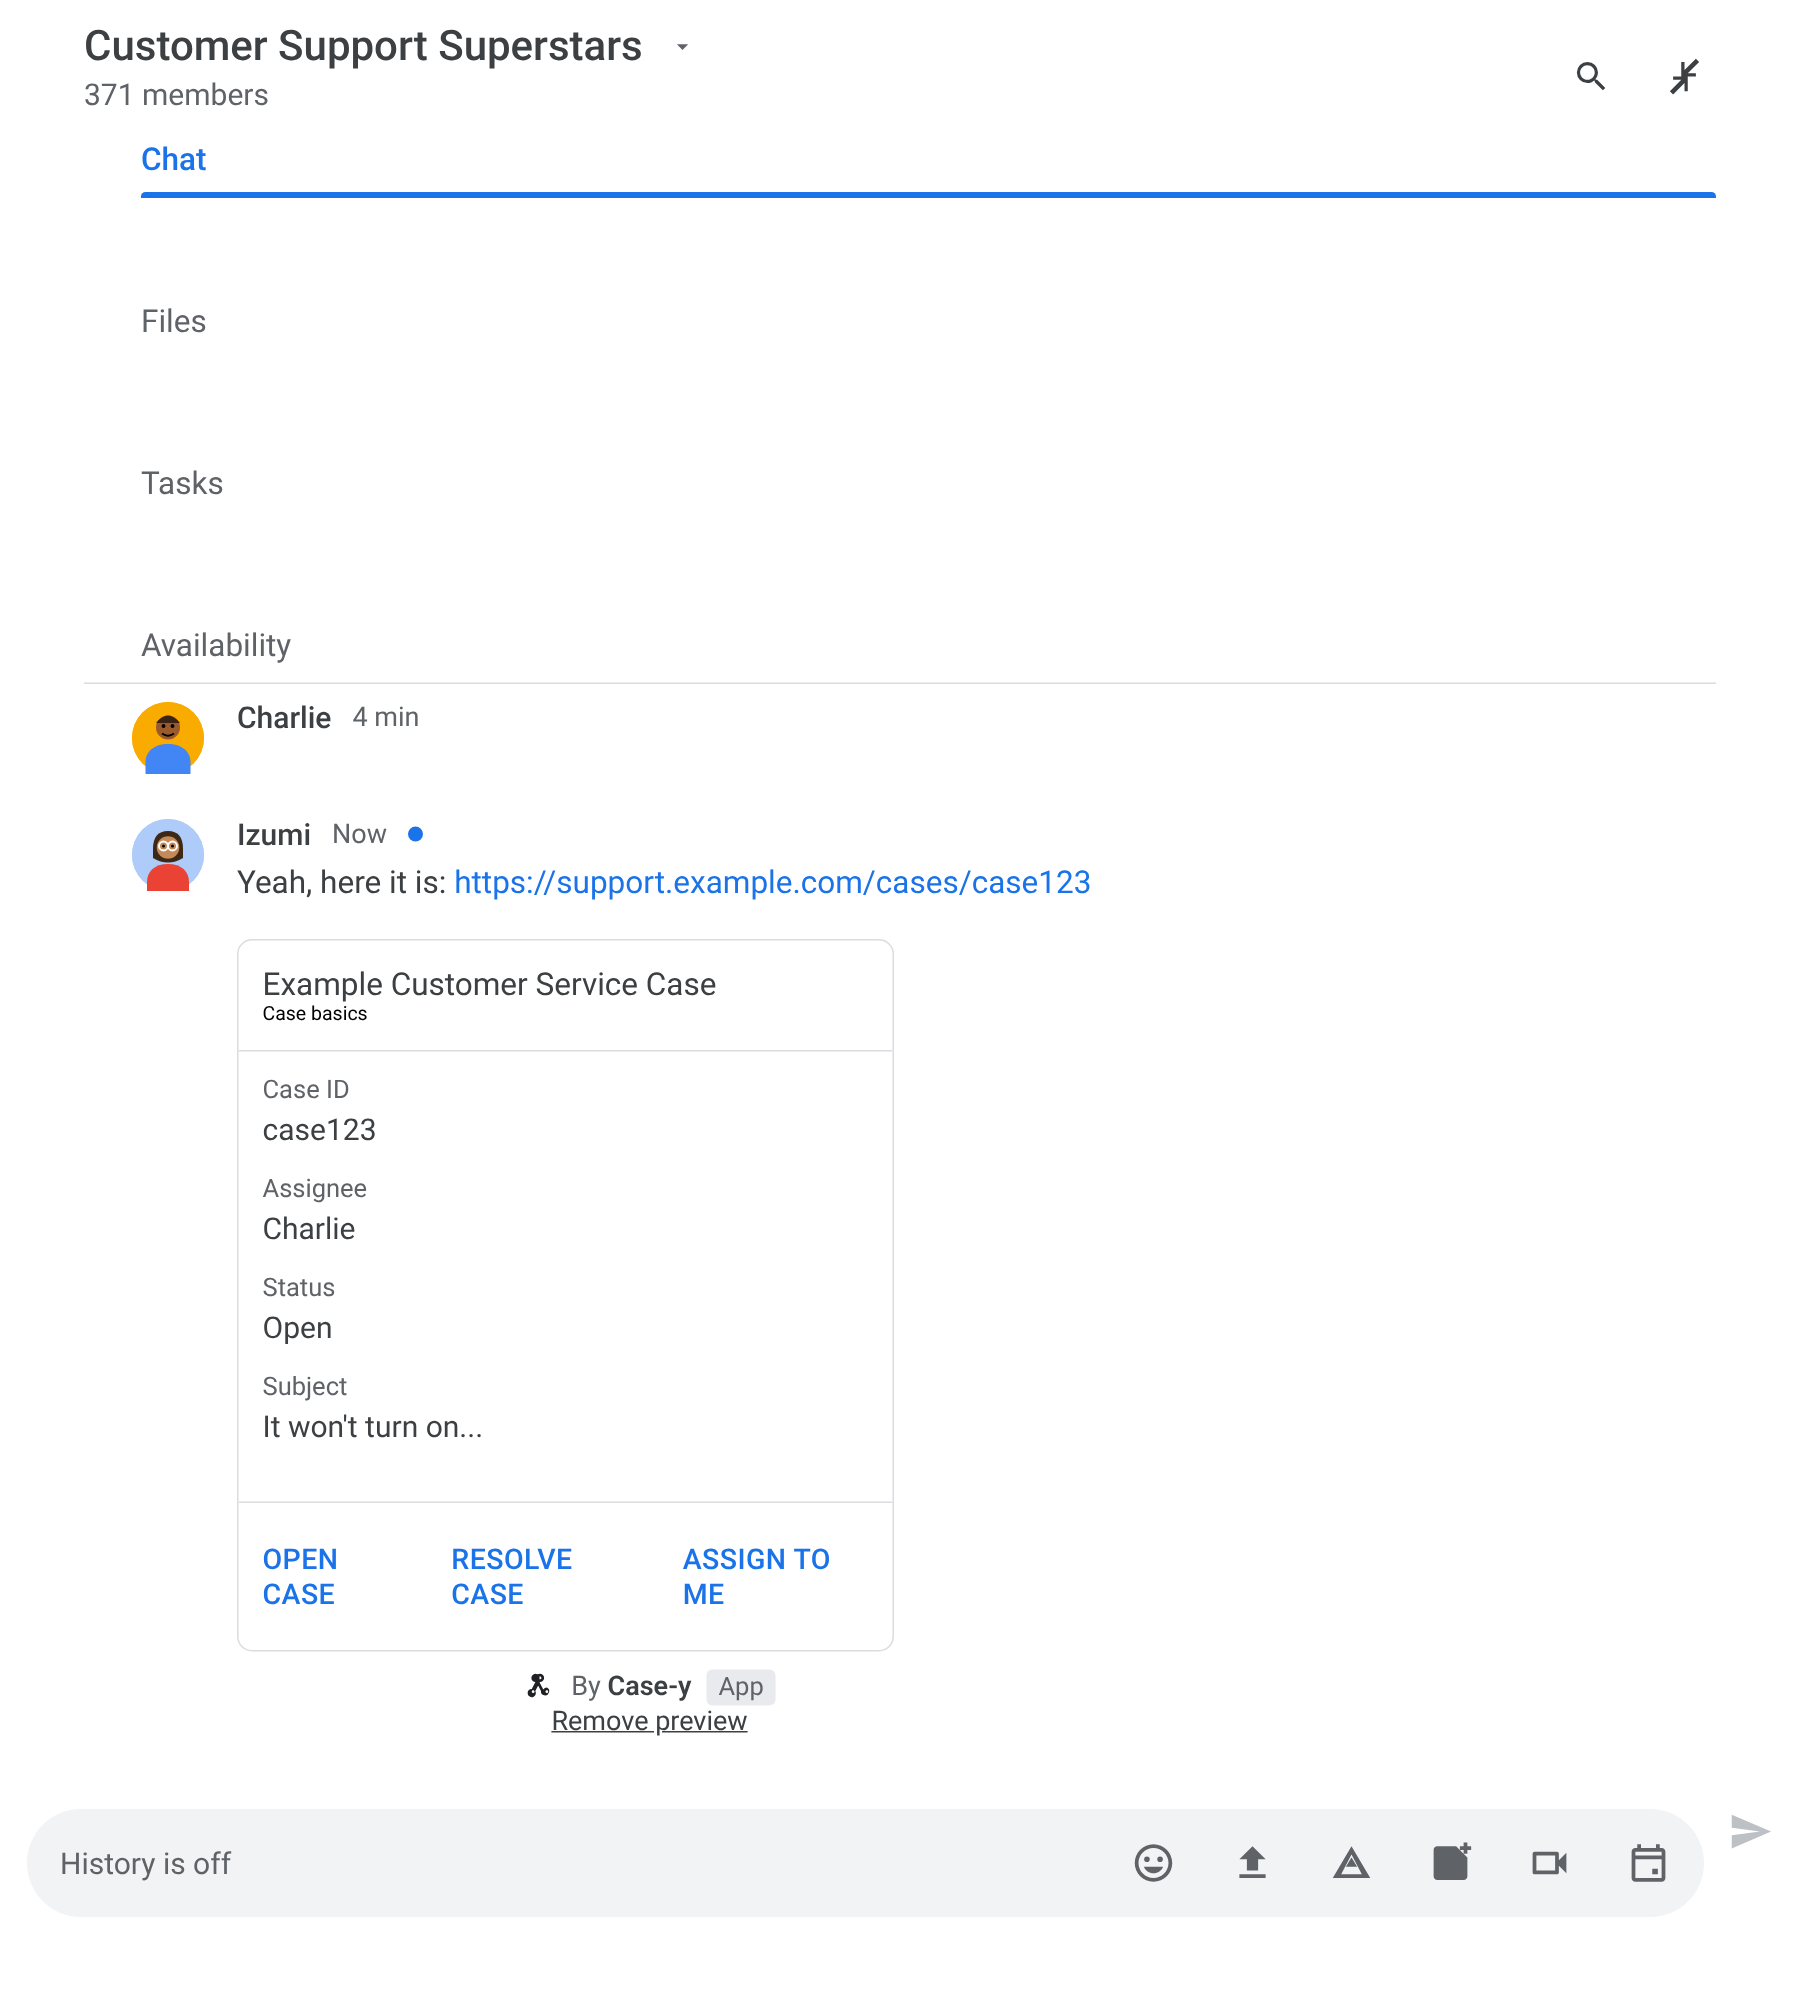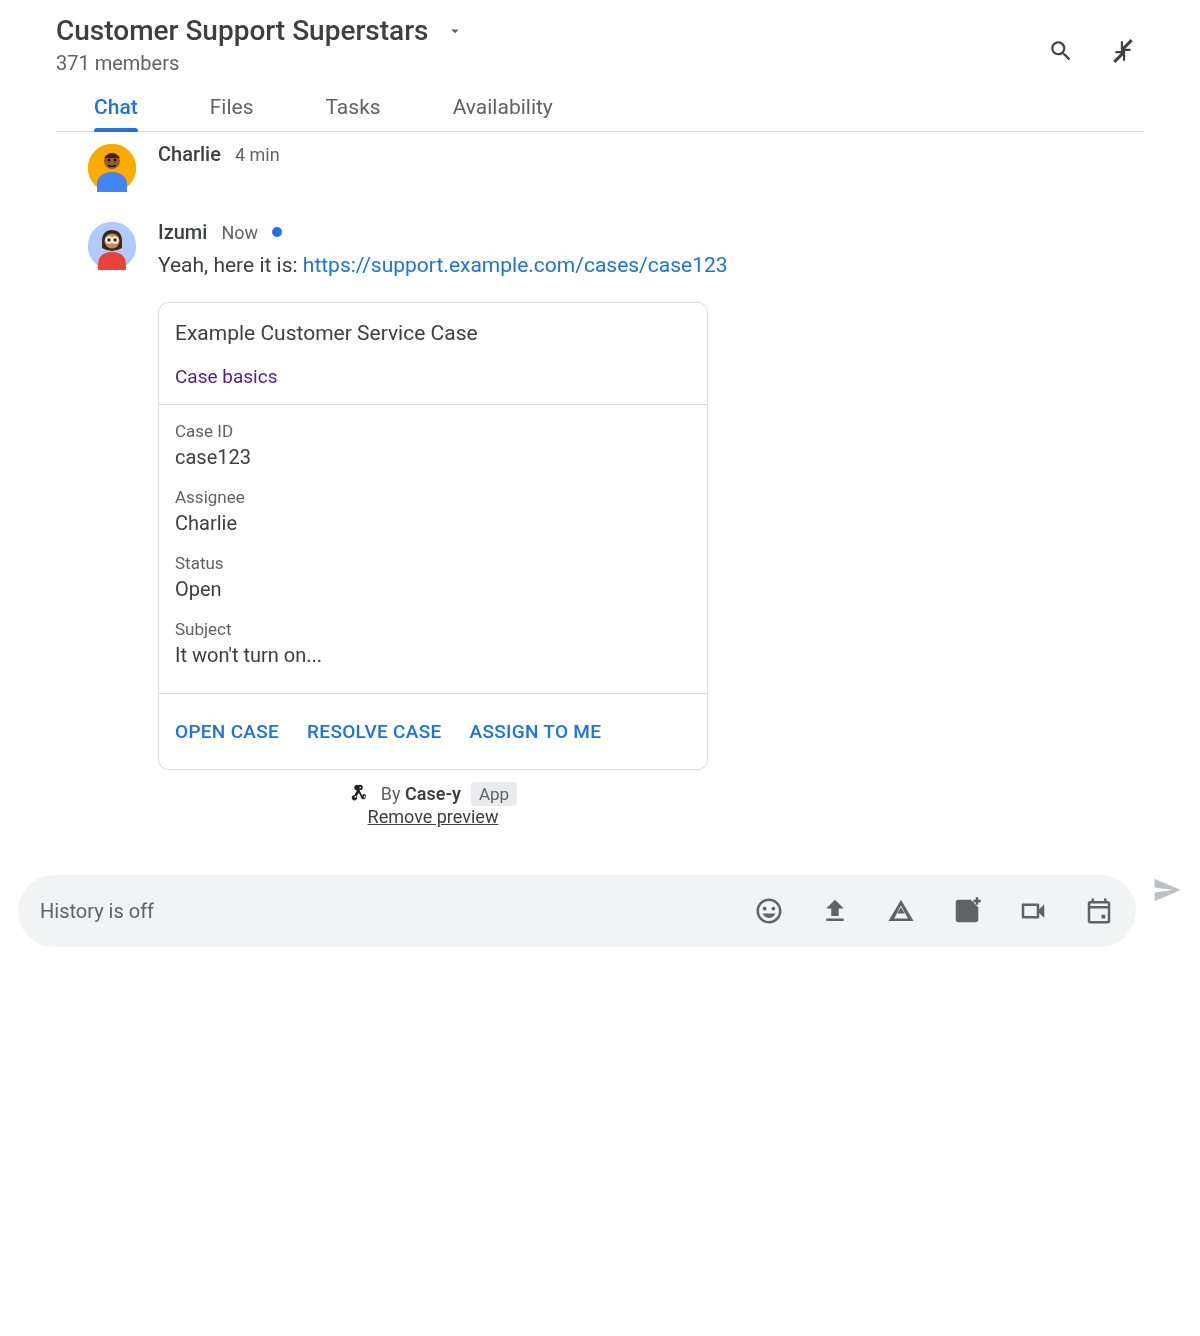--- a/index.html
+++ b/index.html
@@ -41,20 +41,21 @@
       margin-top: 12px;
     }
     .header-icons svg { width: 26px; height: 26px; fill: #3c4043; cursor: pointer; }
     .tabs {
       display: flex;
       gap: 72px;
       margin-top: 20px;
       padding-left: 38px;
       border-bottom: 1px solid #dadce0;
       font-size: 21px;
+      flex-direction: column;
     }
     .tab {
       padding-bottom: 12px;
       color: #5f6368;
       cursor: pointer;
       position: relative;
     }
     .tab.active {
       color: #1a73e8;
       font-weight: 500;
@@ -103,38 +104,39 @@
       font-size: 21px;
       color: #3c4043;
       margin-top: 6px;
       line-height: 1.5;
     }
     .msg-text a { color: #1a73e8; text-decoration: none; }
     .card {
       border: 1px solid #dadce0;
       border-radius: 10px;
       margin-top: 20px;
-      width: 550px;
+      width: 438px;
       overflow: hidden;
     }
     .card-header {
       padding: 18px 16px 16px 16px;
       border-bottom: 1px solid #dadce0;
     }
     .card-title { font-size: 21px; color: #3c4043; }
-    .card-subtitle { font-size: 19px; color: #4c1d95; margin-top: 20px; }
+    .card-subtitle { font-size: 13px; color: #000000; margin-top: 0; }
     .card-body { padding: 16px 16px 8px 16px; }
     .field { margin-bottom: 18px; }
     .field-label { font-size: 17px; color: #5f6368; }
     .field-value { font-size: 20px; color: #3c4043; margin-top: 4px; }
     .card-actions {
       border-top: 1px solid #dadce0;
       padding: 26px 16px;
       display: flex;
       gap: 28px;
+      margin-top: 12px;
     }
     .card-action {
       color: #1a73e8;
       font-weight: 500;
       font-size: 19px;
       letter-spacing: 0.3px;
       cursor: pointer;
     }
     .card-footer {
       display: flex;

